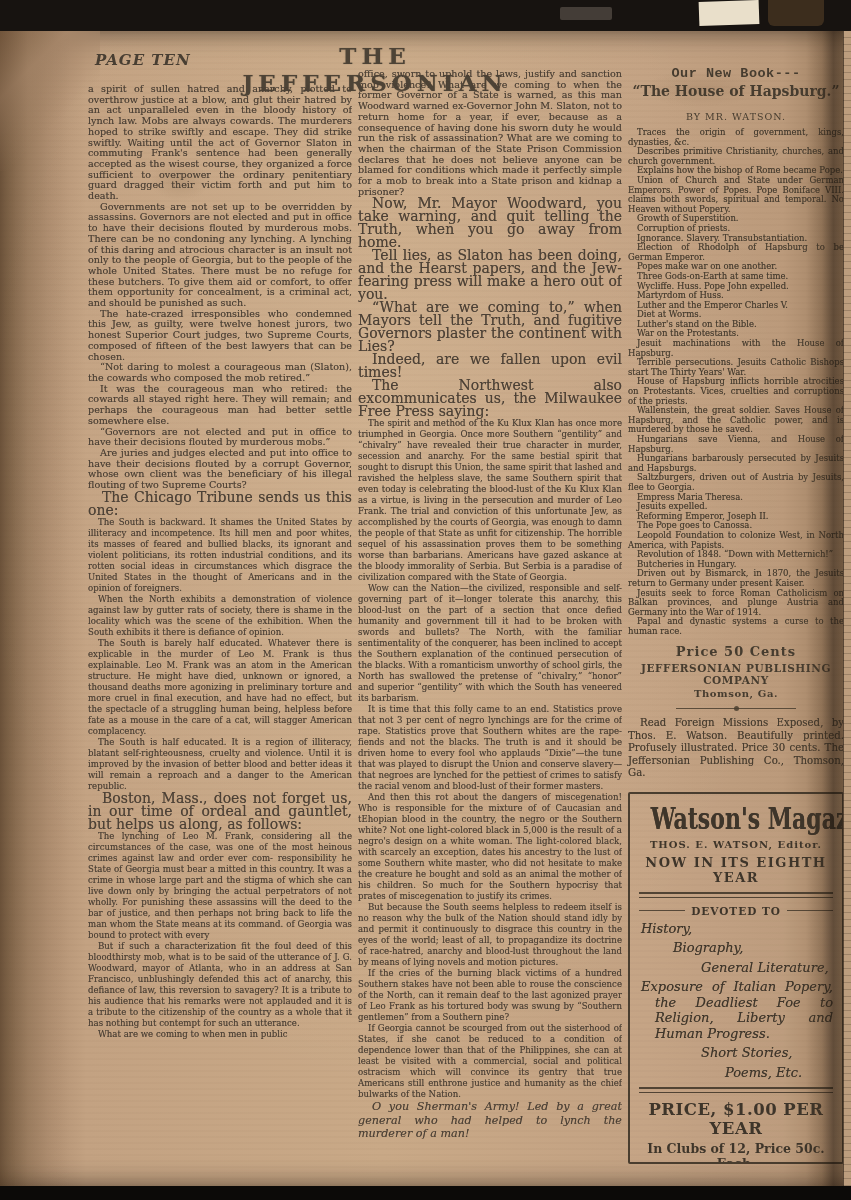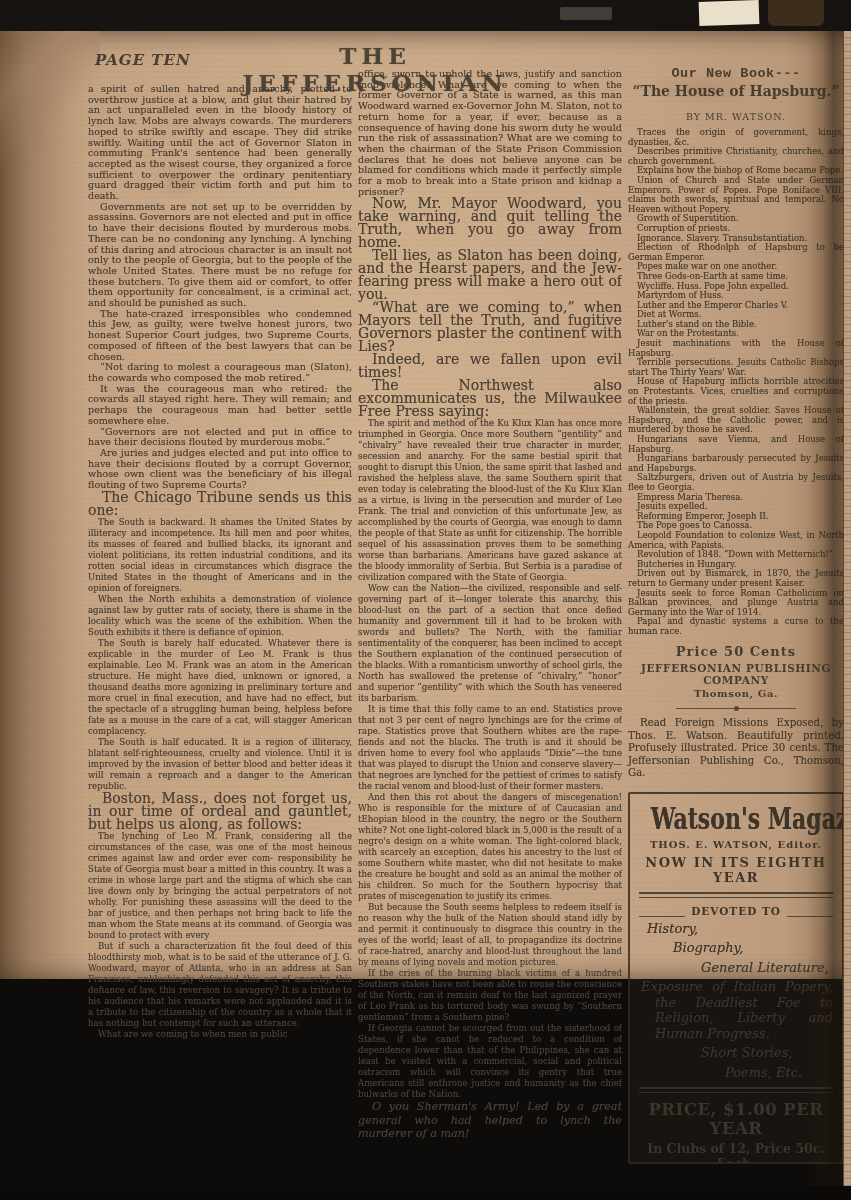--- a/index.html
+++ b/index.html
@@ -12,21 +12,21 @@
 
   
   .top-bar{position:absolute;left:0;top:0;width:851px;height:31px;background:#171310;}
   .top-white-sliver{position:absolute;left:699px;top:1px;width:60px;height:24px;background:#e9dfca;transform:rotate(-2deg);}
   .top-gray-patch{position:absolute;left:560px;top:7px;width:52px;height:13px;background:#6a6057;opacity:.55;border-radius:2px;}
   .top-brown-blob{position:absolute;left:768px;top:0;width:56px;height:26px;background:#3c2d1d;border-radius:0 0 6px 6px;}
   .bottom-bar{position:absolute;left:0;top:1186px;width:851px;height:14px;background:#0c0a08;}
 
   
   .paper{
-    position:absolute;left:0;top:31px;width:851px;height:948px;
+    position:absolute;left:0;top:31px;width:851px;height:1155px;
     background:
       radial-gradient(ellipse at 45% 38%, rgba(255,236,206,0.12), rgba(0,0,0,0) 62%),
       repeating-linear-gradient(0deg, rgba(110,82,55,0.035) 0 2px, rgba(0,0,0,0) 2px 6px),
       linear-gradient(90deg,#8c7053 0px,#b29173 48px,#c3a282 86px,#c9a987 45%,#c3a283 76%,#bb9a7b 92%,#9b7c5e 99%),
       #c5a485;
     box-shadow:inset 0 14px 22px -12px rgba(20,12,6,.55), inset 0 -16px 22px -14px rgba(20,12,6,.5);
   }
   .corner-fold{position:absolute;left:0;top:0;width:100px;height:140px;
     background:linear-gradient(135deg,#86684c 0%,#a7876a 28%,rgba(0,0,0,0) 62%);}
   .left-edge{position:absolute;left:0;top:0;width:70px;height:100%;
@@ -78,26 +78,26 @@
   
   .mag-box{margin-top:12px;border:2px solid rgba(52,43,32,.85);border-radius:2px;
     padding:8px 9px 10px;color:#3e352a;height:372px;box-sizing:border-box;overflow:hidden;
     background:rgba(255,240,215,.04);}
   .mag-title{text-align:center;font-weight:bold;font-size:25px;white-space:nowrap;
     transform:scale(.88,1.22);transform-origin:center;margin:2px 0 6px;
     text-shadow:0 0 .5px rgba(56,46,34,.8);}
   .mag-editor{text-align:center;font-weight:bold;font-size:10px;letter-spacing:1px;}
   .mag-year{text-align:center;font-weight:bold;font-size:13px;letter-spacing:1.5px;margin-top:5px;}
   .drule{height:3px;border-top:2px solid rgba(60,50,38,.85);border-bottom:1px solid rgba(60,50,38,.85);margin:7px 0;}
-  .devoted-row{display:flex;align-items:flex-end;margin:2px 0 4px;}
+  .devoted-row{display:flex;align-items:center;margin:2px 0 4px;}
   .devoted-row .dash{flex:1;border-top:1.4px solid rgba(60,50,38,.8);}
   .devoted-label{font-weight:bold;font-size:10.5px;letter-spacing:1px;padding:0 6px;}
   .devoted p{margin:0 0 4px;font-style:italic;font-size:13px;line-height:15.5px;
     text-shadow:0 0 .3px rgba(62,53,42,.6);}
-  .devoted .i0{margin-left:8px;}
+  .devoted .i0{margin-left:2px;}
   .devoted .i1{margin-left:34px;}
   .devoted .i2{margin-left:62px;}
   .devoted .i3{margin-left:2px;padding-left:14px;text-indent:-14px;}
   .devoted .i4{margin-left:62px;}
   .devoted .i5{margin-left:86px;}
   .mag-price1{text-align:center;font-weight:bold;font-size:16.5px;letter-spacing:.5px;}
   .mag-price2{text-align:center;font-weight:bold;font-size:12.5px;margin-top:3px;}
 </style>
 </head>
 <body>

